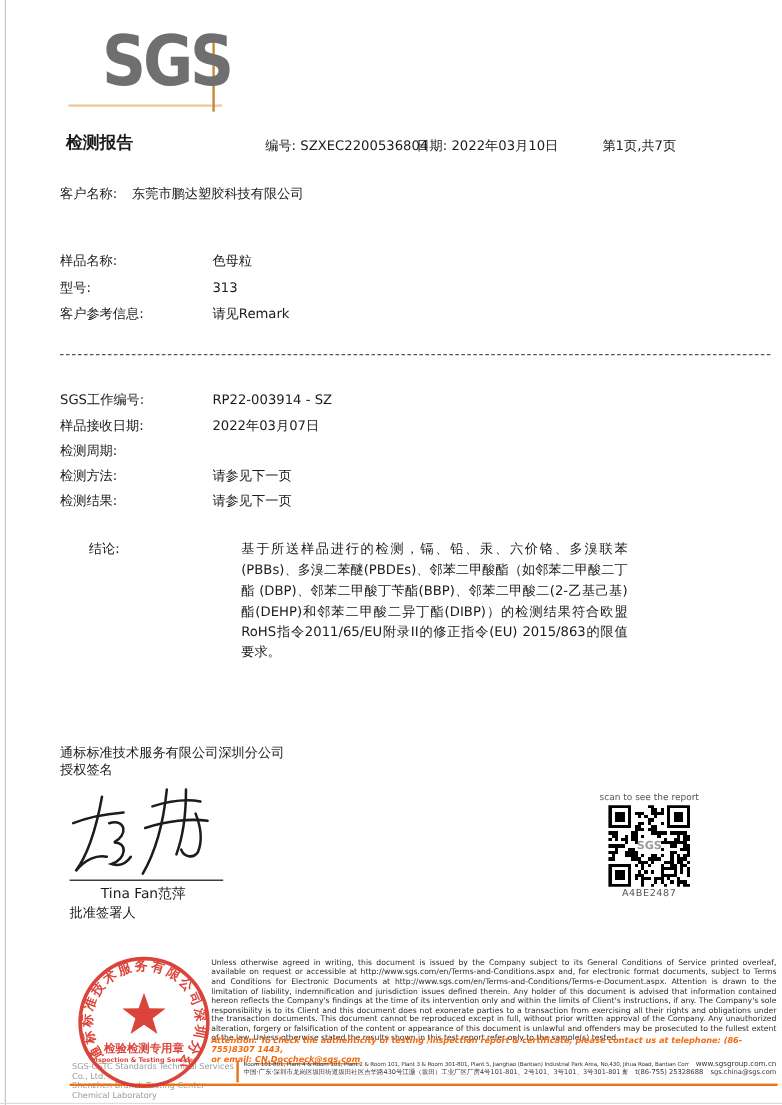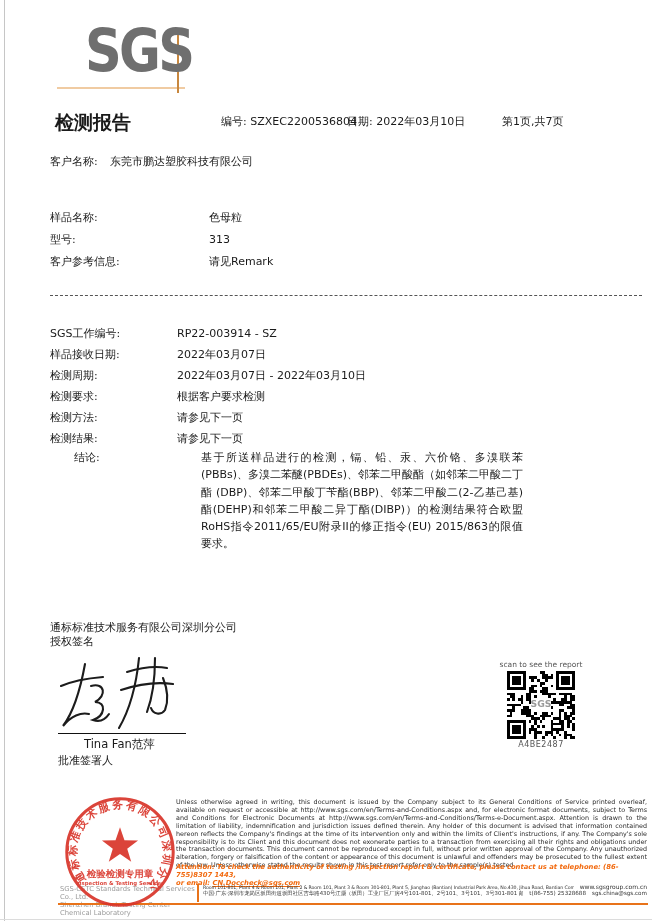--- a/index.html
+++ b/index.html
@@ -14,33 +14,33 @@
   
   .logo-wrap{position:absolute;left:55px;top:26px;width:160px;height:70px;}
   .logo-text{
     position:absolute;left:30px;top:-4px;font-size:58px;font-weight:bold;color:#6f6f6f;
     letter-spacing:-3px;transform:scaleX(.88);transform-origin:left top;line-height:1;
   }
   .logo-hline{position:absolute;left:2px;top:61px;width:128px;height:2px;background:#f0cba2;}
   .logo-vline{position:absolute;left:122px;top:5px;width:1.5px;height:62px;background:#c8873e;}
 
   
-  .hdr-title{position:absolute;left:55px;top:110px;font-size:19px;font-weight:bold;}
+  .hdr-title{position:absolute;left:55px;top:110px;font-size:14px;font-weight:bold;}
   .hdr-no{position:absolute;left:221px;top:114px;font-size:11px;text-align:right;}
   .hdr-date{position:absolute;left:347px;top:114px;font-size:11px;}
   .hdr-page{position:absolute;left:502px;top:114px;font-size:11px;}
 
   .blk{position:absolute;left:50px;right:10px;}
   .row{display:flex;align-items:center;font-size:11px;}
   .row .lbl{flex:0 0 60px;}
   .row .lblw{flex:0 0 127px;}
   .client-blk{top:150px;}
   .client-blk .row{height:23px;}
   .sample-blk{top:206px;}
-  .sample-blk .row{height:22px;gap:32px;}
+  .sample-blk .row{height:22px;}
   .note-row{font-size:11px;height:20px;display:flex;align-items:center;}
   .dashline{position:absolute;left:50px;right:10px;top:295px;border-top:1px dashed #555;}
   .work-blk{top:323px;}
   .work-blk .row{height:21px;}
   .concl-blk{top:449px;display:flex;margin-left:24px;}
   .concl-lbl{flex:0 0 127px;font-size:11px;line-height:17px;}
   .concl-txt{width:322px;font-size:11px;line-height:17.3px;text-align:justify;}
 
   
   .sig-company{position:absolute;left:50px;top:620px;font-size:11px;}
@@ -125,25 +125,20 @@
     <div class="row">
       <span class="lblw">SGS工作编号:</span>
       <span>RP22-003914 - SZ</span>
     </div>
     <div class="row">
       <span class="lblw">样品接收日期:</span>
       <span>2022年03月07日</span>
     </div>
     <div class="row">
       <span class="lblw">检测周期:</span>
-      <span>2022年03月07日 - 2022年03月10日</span>
-    </div>
-    <div class="row">
-      <span class="lblw">检测要求:</span>
-      <span>根据客户要求检测</span>
     </div>
     <div class="row">
       <span class="lblw">检测方法:</span>
       <span>请参见下一页</span>
     </div>
     <div class="row">
       <span class="lblw">检测结果:</span>
       <span>请参见下一页</span>
     </div>
   </div>

